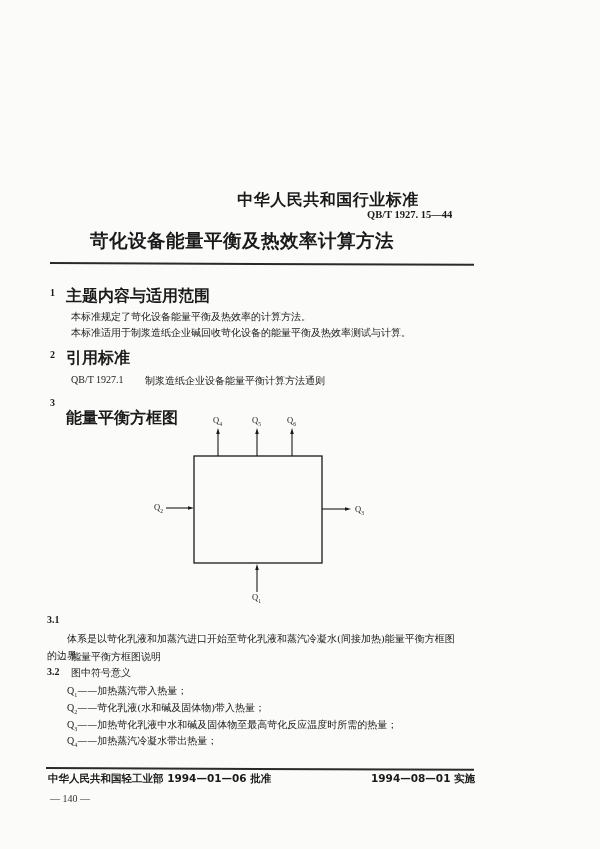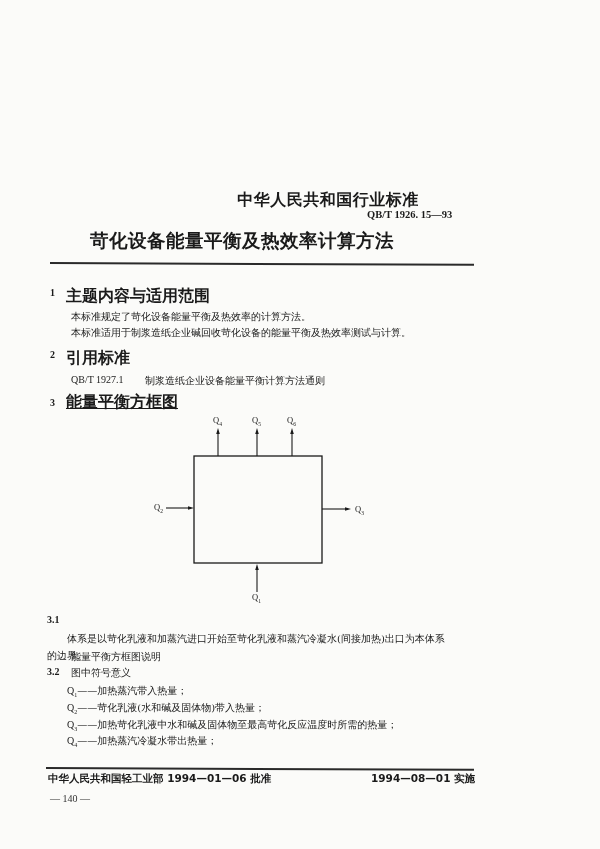--- a/index.html
+++ b/index.html
@@ -35,36 +35,36 @@
   .sym-row sub { font-size: 6px; }
 
   #footer-left { left: 48px; top: 772px; font-size: 10.5px; font-weight: bold; }
   #footer-right { left: 371px; top: 772px; font-size: 10.5px; font-weight: bold; }
   #page-number { left: 50px; top: 793px; font-size: 10px; color: #333; }
 </style>
 </head>
 <body>
 
 <div id="std-header" class="abs sans">中华人民共和国行业标准</div>
-<div id="std-code" class="abs serif">QB/T 1926. 15—93</div>
+<div id="std-code" class="abs serif">QB/T 1927. 15—44</div>
 <div id="doc-title" class="abs sans">苛化设备能量平衡及热效率计算方法</div>
 <div id="rule-top" class="rule"></div>
 
 <div class="abs sec-num serif" style="left:50px; top:287px;">1</div>
 <div class="abs sec-title sans" style="left:66px; top:286px;">主题内容与适用范围</div>
 <div class="abs body-txt" style="left:71px; top:310px;">本标准规定了苛化设备能量平衡及热效率的计算方法。</div>
 <div class="abs body-txt" style="left:71px; top:326px;">本标准适用于制浆造纸企业碱回收苛化设备的能量平衡及热效率测试与计算。</div>
 
 <div class="abs sec-num serif" style="left:50px; top:349px;">2</div>
 <div class="abs sec-title sans" style="left:66px; top:348px;">引用标准</div>
 <div class="abs body-txt serif" style="left:71px; top:374px;">QB/T 1927.1</div>
 <div class="abs body-txt" style="left:145px; top:374px;">制浆造纸企业设备能量平衡计算方法通则</div>
 
 <div class="abs sec-num serif" style="left:50px; top:397px;">3</div>
-<div class="abs sec-title sans" style="left:66px; top:392px;text-decoration:underline;">能量平衡方框图</div>
+<div class="abs sec-title sans" style="left:66px; top:408px;">能量平衡方框图</div>
 
 <div id="diagram">
   <svg width="250" height="190" viewBox="0 0 250 190" xmlns="http://www.w3.org/2000/svg">
 
     <rect x="44" y="46" width="128" height="107" fill="none" stroke="#1a1a1a" stroke-width="1.3"></rect>
 
     <line x1="68" y1="46" x2="68" y2="21" stroke="#1a1a1a" stroke-width="1.1"></line>
     <polygon points="68,18 66.2,24 69.8,24" fill="#1a1a1a"></polygon>
     <line x1="107" y1="46" x2="107" y2="21" stroke="#1a1a1a" stroke-width="1.1"></line>
     <polygon points="107,18 105.2,24 108.8,24" fill="#1a1a1a"></polygon>
@@ -83,21 +83,21 @@
   <span class="q-label" style="left:63px; top:5px;"><span>Q</span><sub>4</sub></span>
   <span class="q-label" style="left:102px; top:5px;"><span>Q</span><sub>5</sub></span>
   <span class="q-label" style="left:137px; top:5px;"><span>Q</span><sub>6</sub></span>
   <span class="q-label" style="left:4px; top:92px;"><span>Q</span><sub>2</sub></span>
   <span class="q-label" style="left:205px; top:94px;"><span>Q</span><sub>3</sub></span>
   <span class="q-label" style="left:102px; top:182px;"><span>Q</span><sub>1</sub></span>
 </div>
 
 <div class="abs sec-num serif" style="left:47px; top:614px;text-align:right;">3.1</div>
 <div class="abs body-txt" style="left:71px; top:614px;margin-top:36px;">能量平衡方框图说明</div>
-<div class="abs body-txt" style="left:67px; top:632px;">体系是以苛化乳液和加蒸汽进口开始至苛化乳液和蒸汽冷凝水(间接加热)出口为本体系</div>
+<div class="abs body-txt" style="left:67px; top:632px;">体系是以苛化乳液和加蒸汽进口开始至苛化乳液和蒸汽冷凝水(间接加热)能量平衡方框图</div>
 <div class="abs body-txt" style="left:47px; top:649px;">的边界。</div>
 
 <div class="abs sec-num serif" style="left:47px; top:666px;">3.2</div>
 <div class="abs body-txt" style="left:71px; top:666px;">图中符号意义</div>
 
 <div class="abs sym-row" style="left:67px; top:684px;"><span class="serif">Q</span><sub class="serif">1</sub><span>——加热蒸汽带入热量；</span></div>
 <div class="abs sym-row" style="left:67px; top:701px;"><span class="serif">Q</span><sub class="serif">2</sub><span>——苛化乳液(水和碱及固体物)带入热量；</span></div>
 <div class="abs sym-row" style="left:67px; top:718px;"><span class="serif">Q</span><sub class="serif">3</sub><span>——加热苛化乳液中水和碱及固体物至最高苛化反应温度时所需的热量；</span></div>
 <div class="abs sym-row" style="left:67px; top:734px;"><span class="serif">Q</span><sub class="serif">4</sub><span>——加热蒸汽冷凝水带出热量；</span></div>
 

